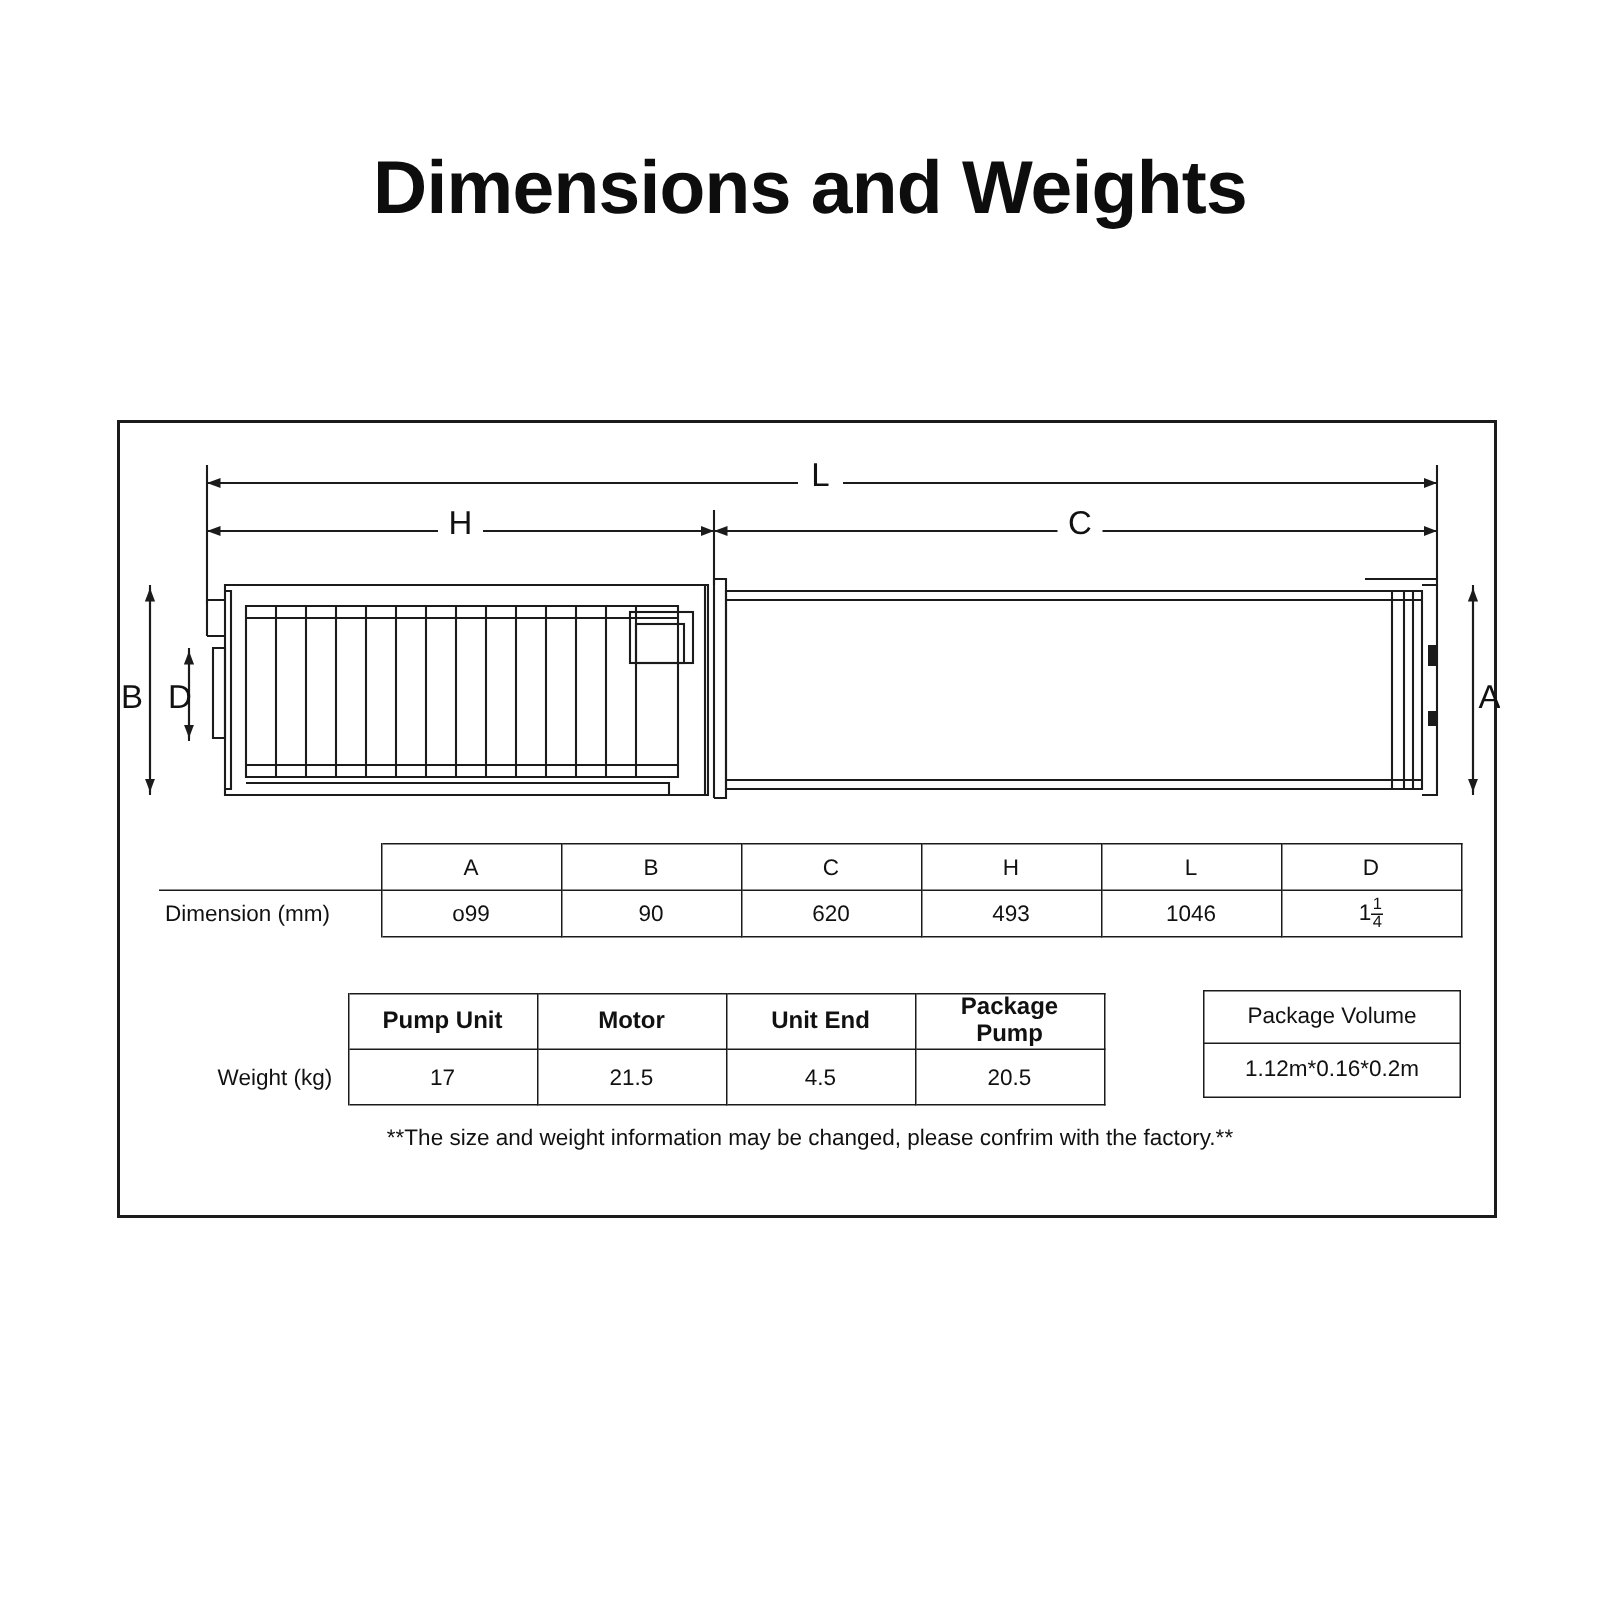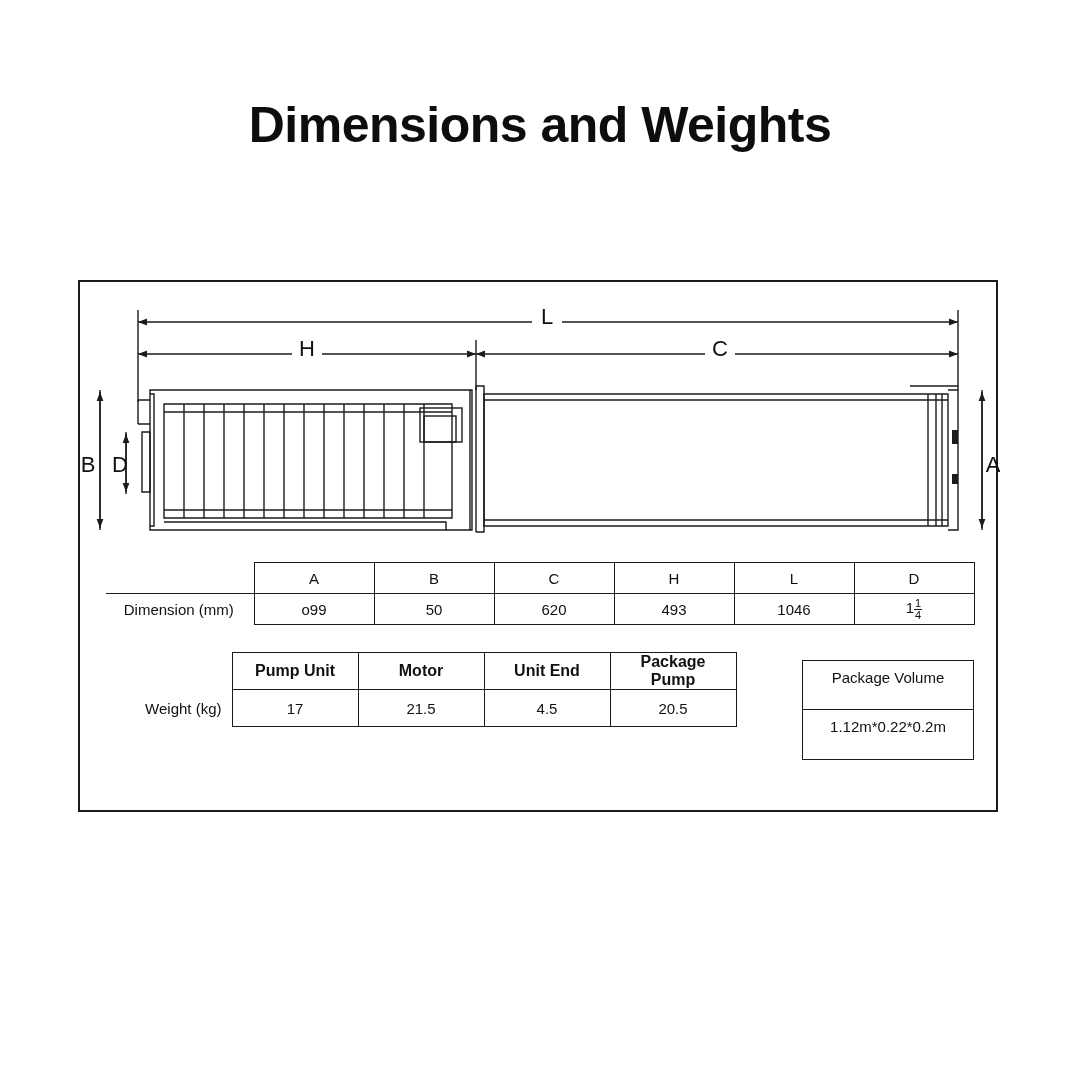--- a/index.html
+++ b/index.html
@@ -66,40 +66,40 @@
   }
   .dim-table .hdr-blank {
     border-left: none;
     border-top: none;
     border-right: 1.5px solid #1b1b1b;
     border-bottom: 1.5px solid #1b1b1b;
   }
   .dim-table .row-label {
     border-left: none;
     border-bottom: none;
-    text-align: center;
+    text-align: left;
     padding-left: 4px;
     width: 148px;
   }
   .dim-table .colhead { width: 120px; font-weight: normal; }
   .frac {
     display: inline-block;
     vertical-align: middle;
     font-size: 11px;
     line-height: 1;
     text-align: center;
   }
   .frac .num { display: block; border-bottom: 1px solid #111; padding: 0 1px; }
   .frac .den { display: block; padding: 0 1px; }
 
   
   .weight-table {
     position: absolute;
     left: 26px;
-    top: 370px;
+    top: 380px;
     border-collapse: collapse;
     font-size: 15px;
   }
   .weight-table td {
     border: 1.5px solid #1b1b1b;
     height: 37px;
     text-align: center;
     padding: 0 10px;
     box-sizing: border-box;
   }
@@ -121,21 +121,21 @@
   .pkg-box {
     position: absolute;
     left: 722px;
     top: 378px;
     width: 172px;
     font-size: 15px;
   }
   .pkg-box .pkg-head,
   .pkg-box .pkg-val {
     border: 1.5px solid #1b1b1b;
-    height: 50px;
+    height: 36px;
     line-height: 34px;
     text-align: center;
     box-sizing: border-box;
   }
   .pkg-box .pkg-val { border-top: none; }
 
   .note {
     position: absolute;
     left: 2px;
     top: 468px;
@@ -258,21 +258,21 @@
       <td class="colhead">A</td>
       <td class="colhead">B</td>
       <td class="colhead">C</td>
       <td class="colhead">H</td>
       <td class="colhead">L</td>
       <td class="colhead">D</td>
     </tr>
     <tr>
       <td class="row-label">Dimension (mm)</td>
       <td>o99</td>
-      <td>50</td>
+      <td>90</td>
       <td>620</td>
       <td>493</td>
       <td>1046</td>
       <td><span>1</span><span class="frac"><span class="num">1</span><span class="den">4</span></span></td>
     </tr>
   </tbody>
     </table>
 
   <table class="weight-table">
     <tbody>
@@ -288,17 +288,18 @@
       <td class="wcell">17</td>
       <td class="wcell">21.5</td>
       <td class="wcell">4.5</td>
       <td class="wcell">20.5</td>
     </tr>
   </tbody>
     </table>
 
   <div class="pkg-box">
     <div class="pkg-head">Package Volume</div>
-    <div class="pkg-val">1.12m*0.22*0.2m</div>
+    <div class="pkg-val">1.12m*0.16*0.2m</div>
   </div>
 
+  <div class="note">**The size and weight information may be changed, please confrim with the factory.**</div>
 
 </div>
 
 </body></html>

